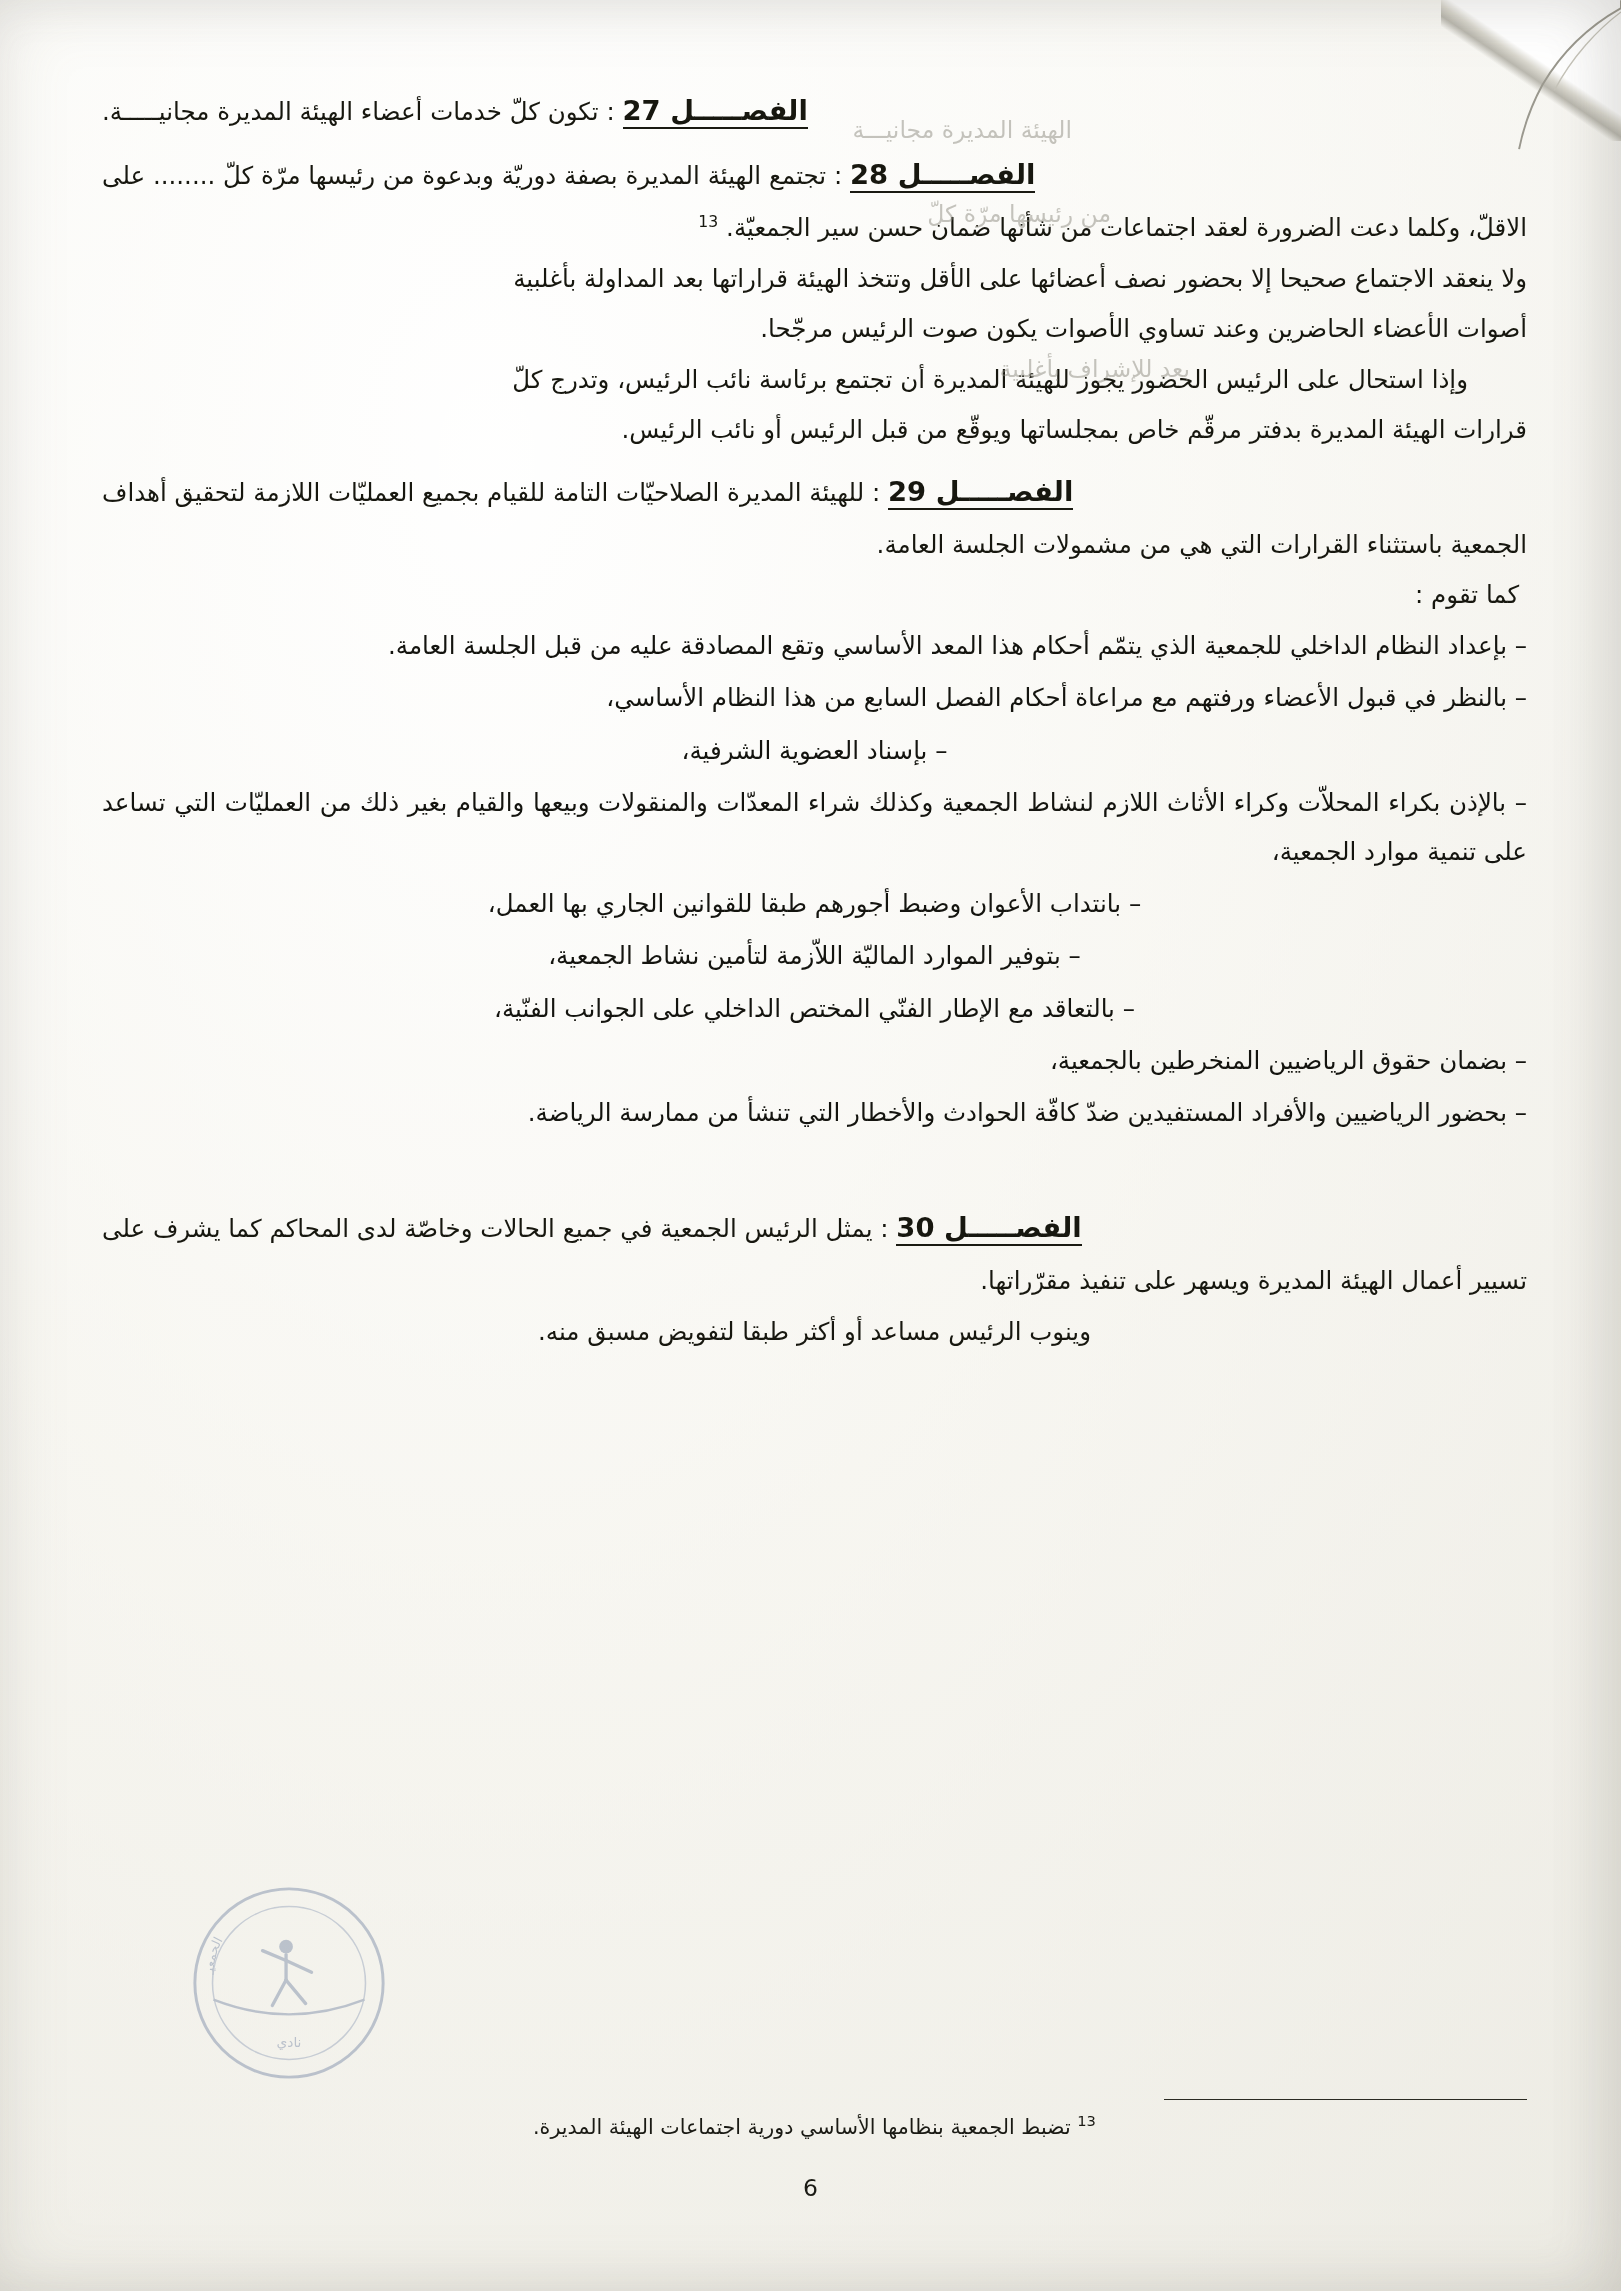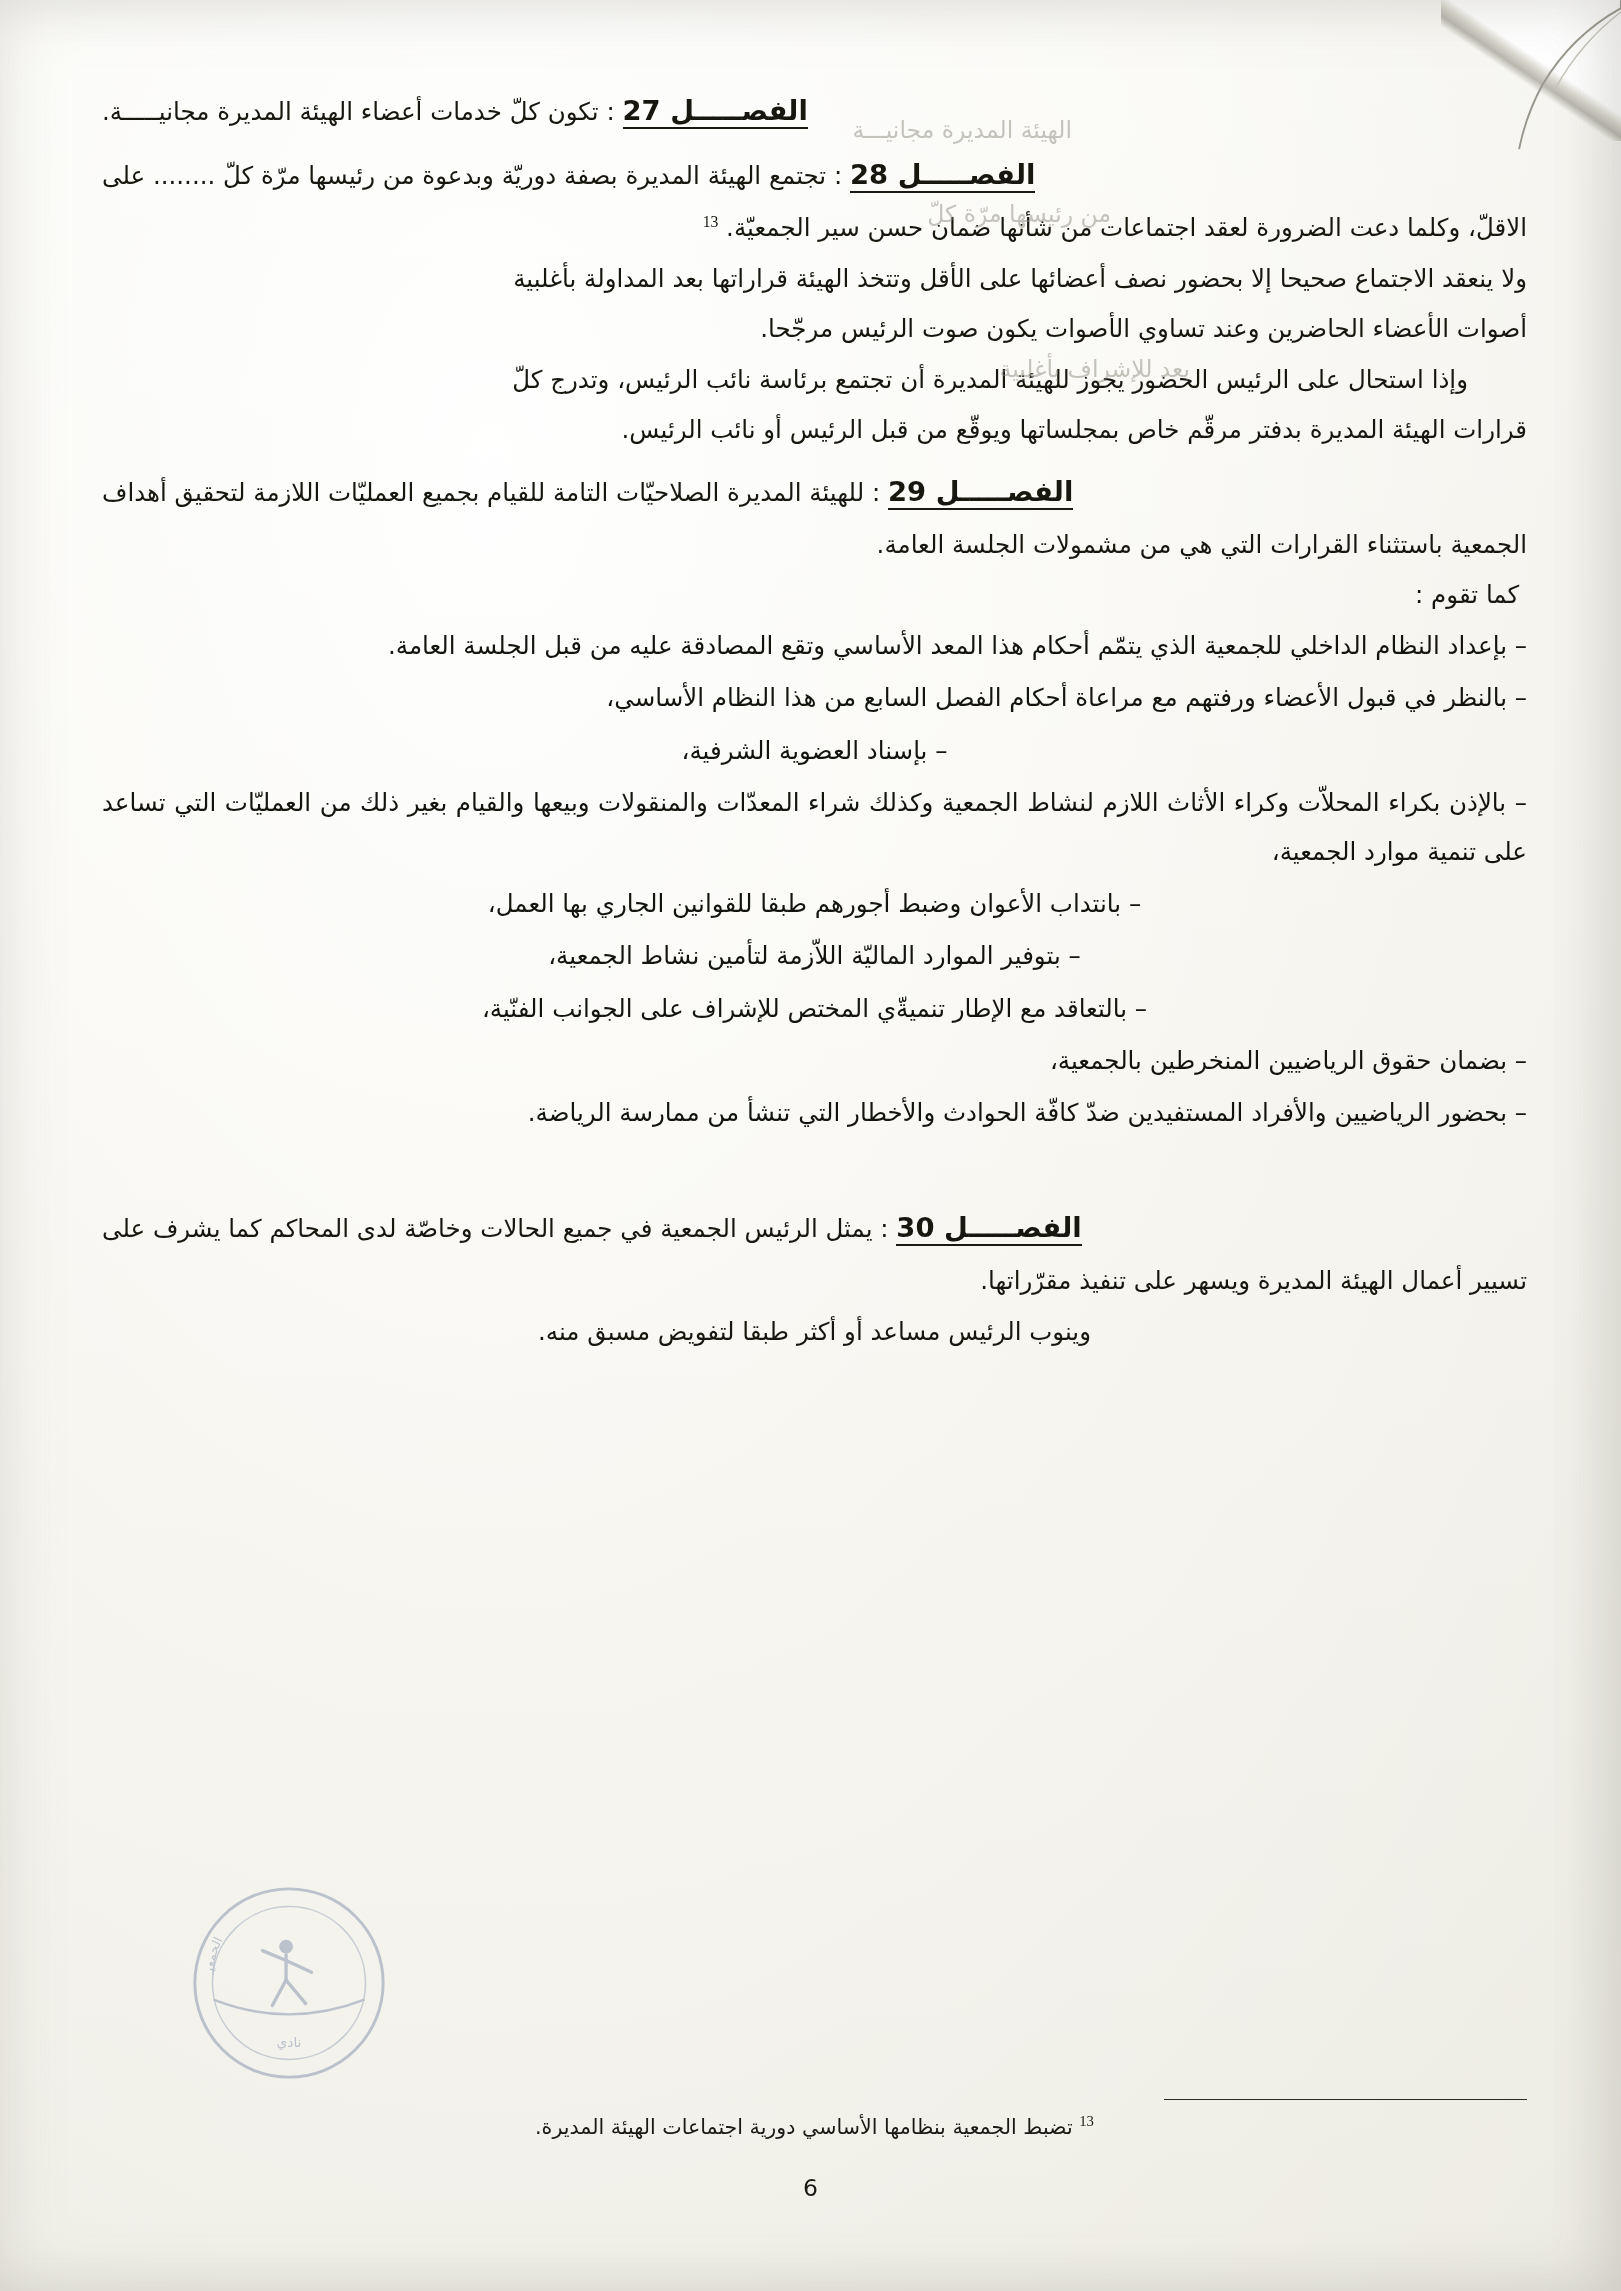--- a/index.html
+++ b/index.html
@@ -70,21 +70,20 @@
   .art {
     font-weight: bold;
     font-size: 27.4px;
     border-bottom: 2px solid #1a1a12;
     padding-bottom: 1px;
   }
   .indent { text-indent: 59px; }
   .sup {
     font-size: 15.7px;
     vertical-align: super;
-    font-family: Liberation Serif, serif;
   }
   .bullets p {
     margin: 0 0 3.9px 0;
     line-height: 1.98;
     font-size: 24.5px;
   }
   .kama {
     margin: 15.7px 0 17.6px 0;
     font-size: 25.5px;
     padding-right: 7.8px;
@@ -184,21 +183,21 @@
       <p class="line">الجمعية  باستثناء القرارات التي هي من مشمولات الجلسة العامة.</p>
       <p class="line kama">كما  تقوم :</p>
 
       <div class="bullets">
         <p>– بإعداد النظام الداخلي للجمعية الذي يتمّم أحكام هذا المعد الأساسي وتقع المصادقة عليه من قبل الجلسة العامة.</p>
         <p>– بالنظر في قبول الأعضاء ورفتهم  مع مراعاة  أحكام  الفصل السابع من هذا النظام  الأساسي،</p>
         <p style="text-align:center;">– بإسناد العضوية الشرفية،</p>
         <p>– بالإذن  بكراء المحلاّت وكراء الأثاث اللازم  لنشاط الجمعية وكذلك شراء المعدّات والمنقولات  وبيعها والقيام  بغير  ذلك من العمليّات  التي تساعد على تنمية موارد الجمعية،</p>
         <p style="text-align:center;">– بانتداب الأعوان وضبط أجورهم طبقا للقوانين الجاري بها العمل،</p>
         <p style="text-align:center;">– بتوفير الموارد الماليّة اللاّزمة لتأمين نشاط الجمعية،</p>
-        <p style="text-align:center;">– بالتعاقد مع الإطار تنميةّي المختص للإشراف على الجوانب الفنّية،</p>
+        <p style="text-align:center;">– بالتعاقد مع الإطار الفنّي المختص الداخلي على الجوانب الفنّية،</p>
         <p style="text-align:right;">– بضمان حقوق الرياضيين المنخرطين بالجمعية،</p>
         <p>– بحضور الرياضيين والأفراد المستفيدين ضدّ كافّة الحوادث والأخطار التي تنشأ  من   ممارسة الرياضة.</p>
       </div>
     </div>
 
     <div class="para art30-block">
       <p class="line" style="text-align:left;">
         <span class="art">الفصـــــل 30</span>
         <span>:</span>
         <span>يمثل الرئيس الجمعية في جميع الحالات وخاصّة  لدى المحاكم كما  يشرف على</span>

